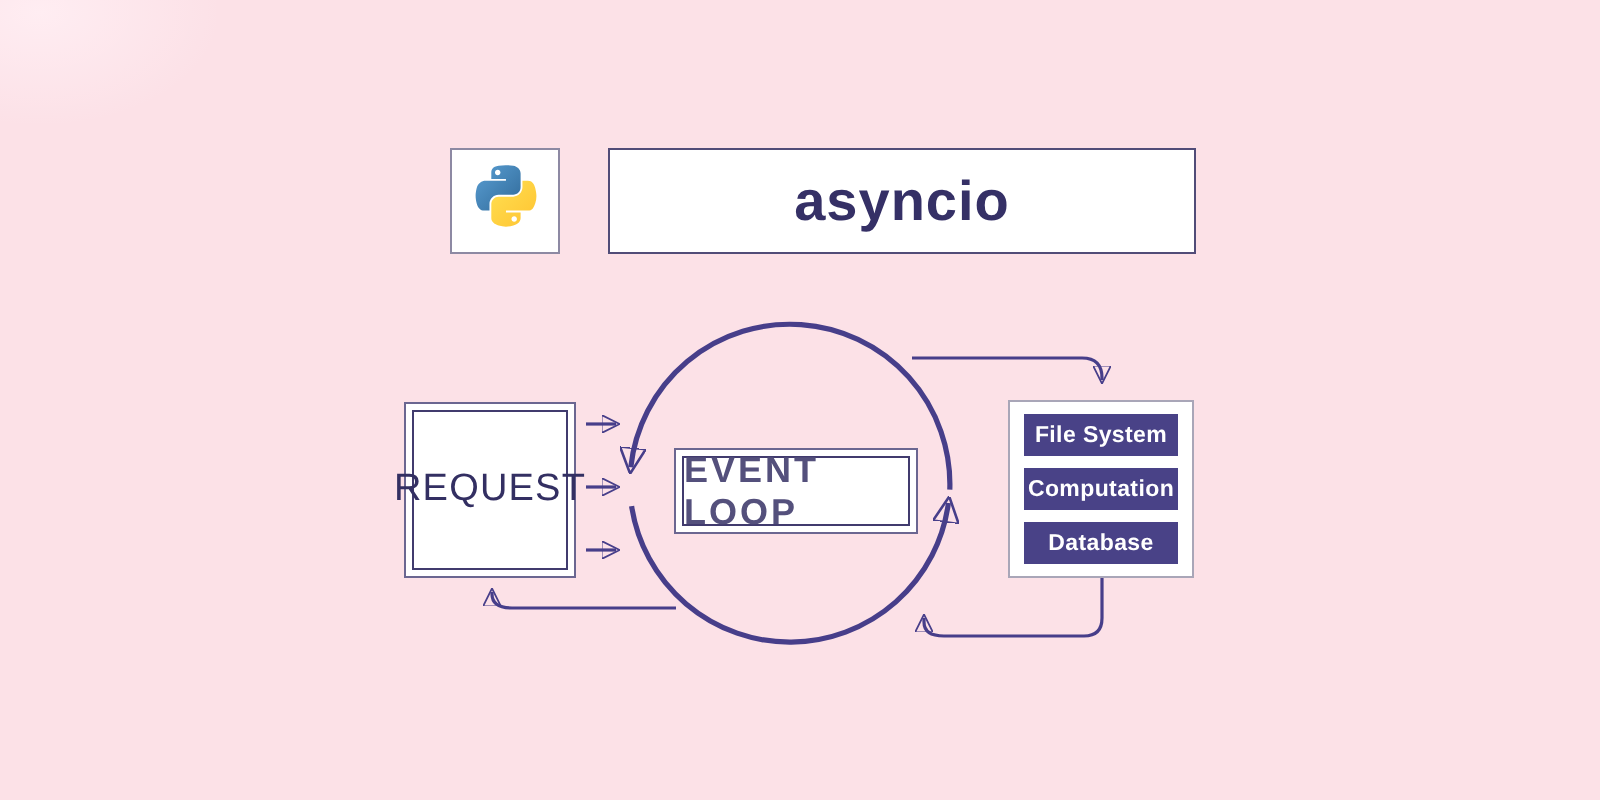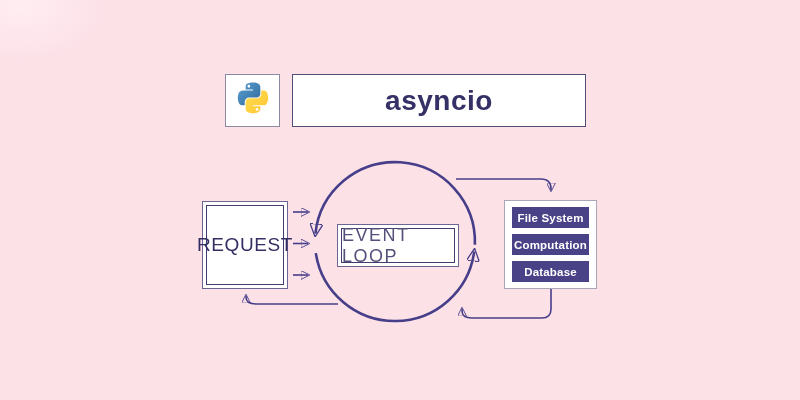--- a/index.html
+++ b/index.html
@@ -13,39 +13,39 @@
       #fce1e7;
   }
   
   .logo-box{
     position:absolute;left:225px;top:74px;width:55px;height:53px;
     background:#ffffff;border:1.5px solid #8d89a3;box-sizing:border-box;
     display:flex;align-items:center;justify-content:center;
   }
   .logo-box svg{width:38px;height:38px;}
   .title-box{
-    position:absolute;left:292px;top:74px;width:294px;height:53px;
+    position:absolute;left:304px;top:74px;width:294px;height:53px;
     background:#ffffff;border:1.8px solid #514c78;box-sizing:border-box;
     display:flex;align-items:center;justify-content:center;
     font-size:28px;font-weight:bold;color:#353066;letter-spacing:0.5px;
   }
   
   .dbox{
     position:absolute;background:#ffffff;box-sizing:border-box;
     border:1.2px solid #6b6691;padding:3px;
   }
   .dbox .inner{
     width:100%;height:100%;box-sizing:border-box;
     border:1.4px solid #413b6e;
     display:flex;align-items:center;justify-content:center;
   }
   .request-box{left:202px;top:201px;width:86px;height:88px;}
   .request-box .inner{font-size:19px;color:#332f62;letter-spacing:0.6px;font-weight:500;}
   .eventloop-box{left:337px;top:224px;width:122px;height:43px;}
-  .eventloop-box .inner{font-size:18px;color:#54507c;letter-spacing:1.5px;font-weight:400;}
+  .eventloop-box .inner{font-size:18px;color:#54507c;letter-spacing:1.5px;font-weight:700;}
   
   .tasks-box{
     position:absolute;left:504px;top:200px;width:93px;height:89px;
     background:#ffffff;border:1.5px solid #a9a6b8;box-sizing:border-box;
     display:flex;flex-direction:column;justify-content:space-between;
     padding:6px 7px;
   }
   .task-row{
     height:21px;background:#494287;color:#ffffff;
     display:flex;align-items:center;justify-content:center;

